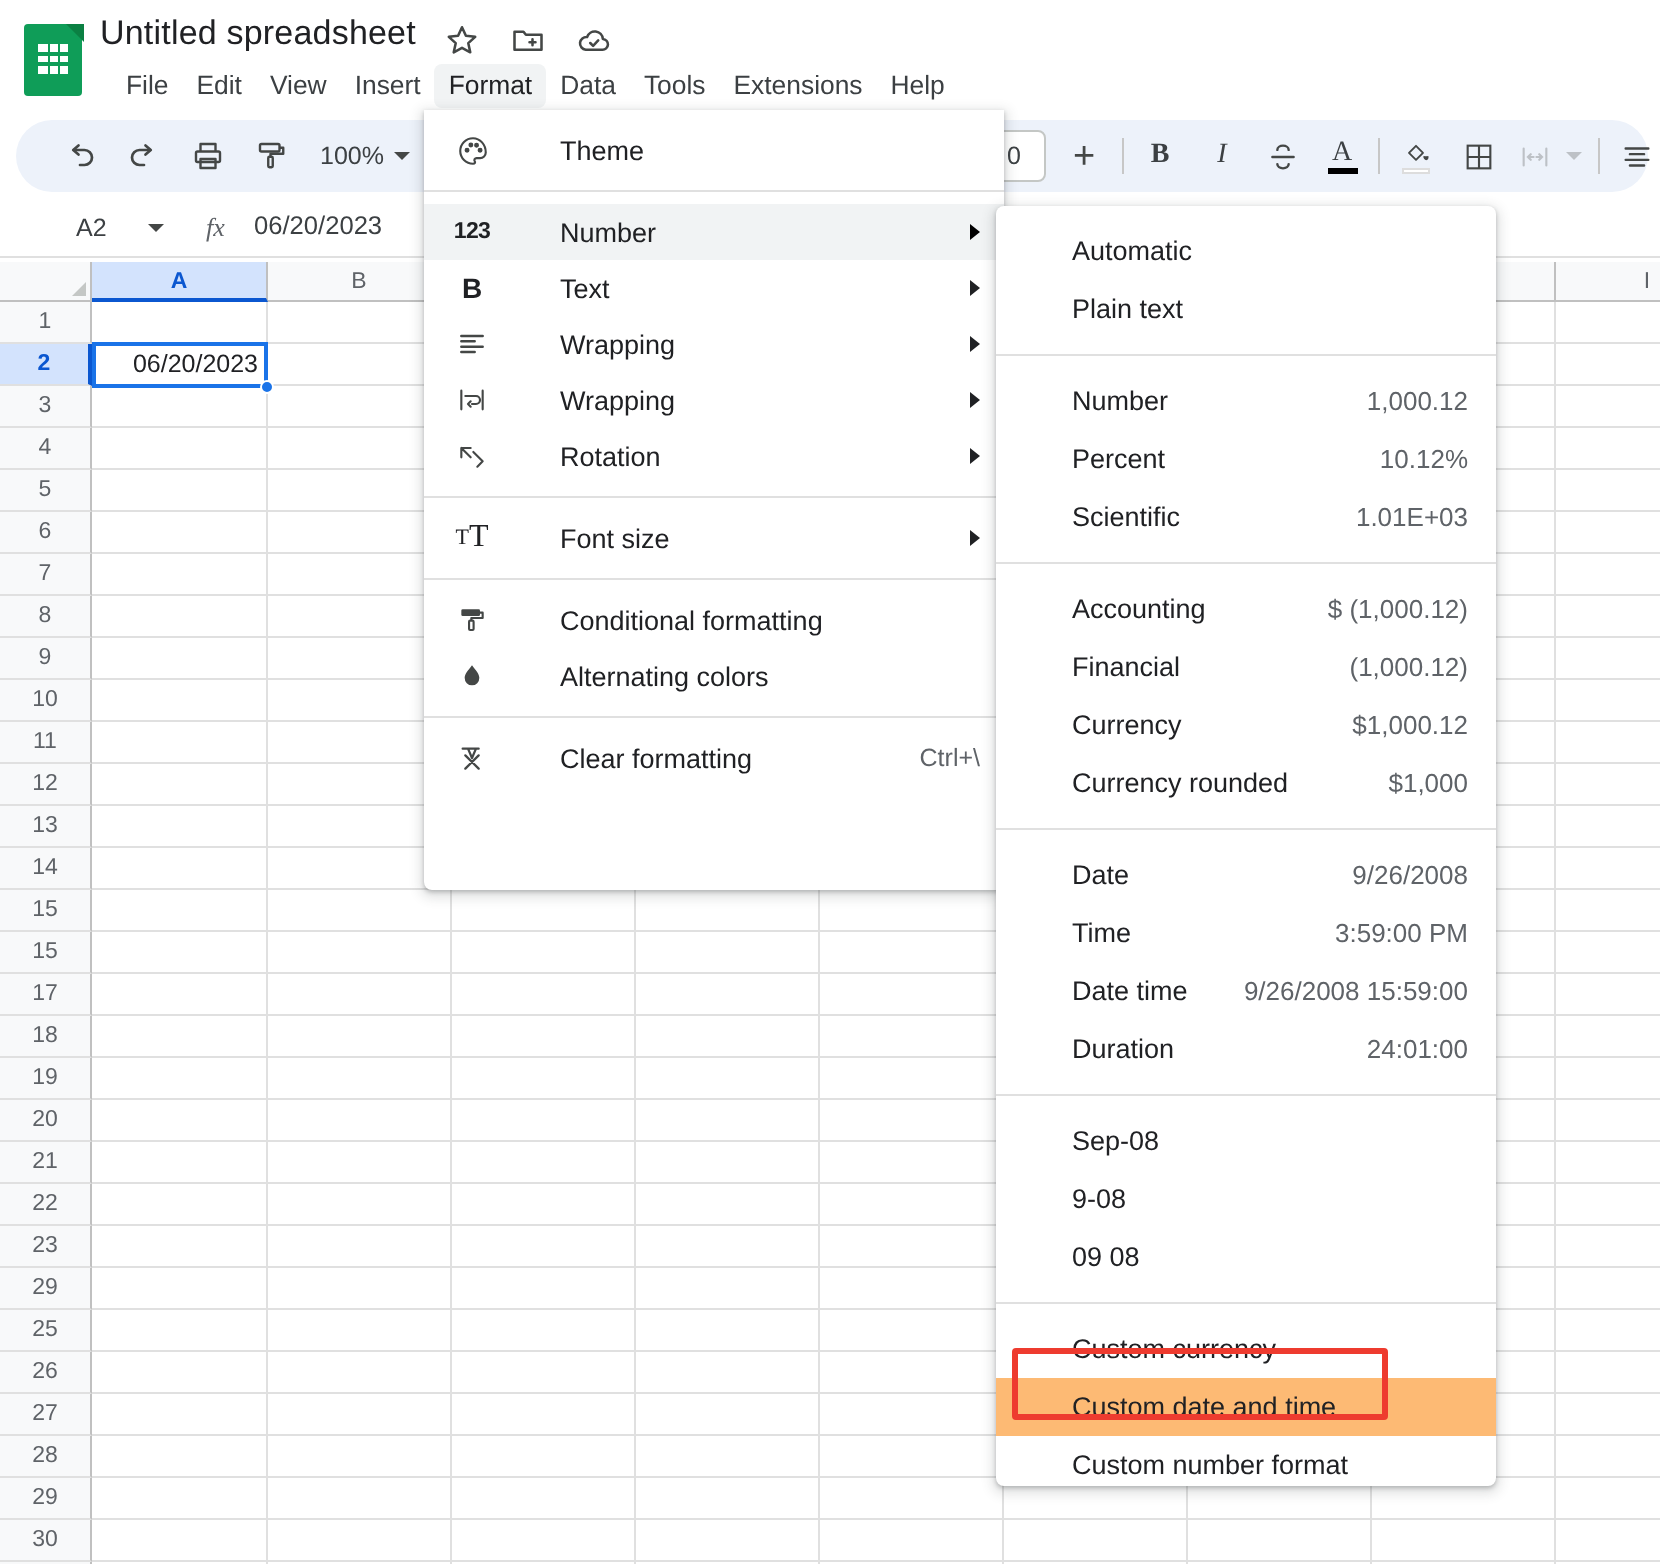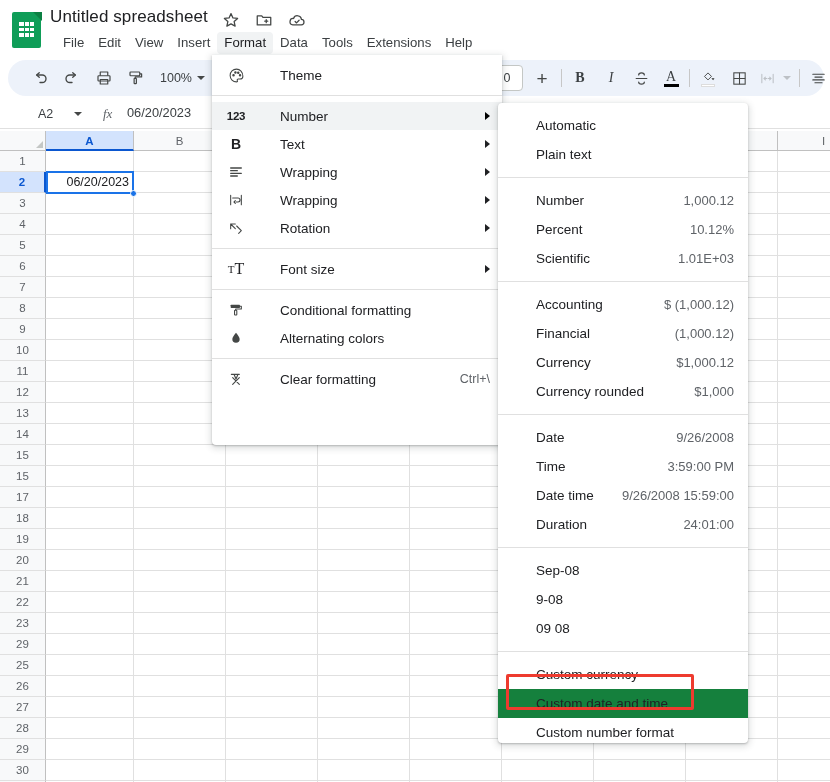--- a/index.html
+++ b/index.html
@@ -165,21 +165,21 @@
   .sub-menu {
     position:absolute; left:498px; top:103px; width:250px; height:640px;
     background:#fff; border-radius:4px;
     box-shadow: 0 2px 6px 2px rgba(60,64,67,.15), 0 1px 2px rgba(60,64,67,.3);
     z-index:60; padding:8px 0;
   }
   .si {
     position:relative; height:29px; display:flex; align-items:center;
     padding:0 14px 0 38px; cursor:pointer; font-size:13.5px; color:#202124;
   }
-  .si.hl { background:#15803d;align-items:center; }
+  .si.hl { background:#fdba74;align-items:center; }
   .si .si-label { white-space:nowrap; }
   .si .si-ex { margin-left:auto; font-size:13px; color:#5f6368; white-space:nowrap; }
   .sdiv { height:1px; background:#e0e0e0; margin:8px 0; }
 
   
   .annot {
     position:absolute; left:506px; top:674px; width:188px; height:36px;
     border:3px solid #ee3b2f; border-radius:2px; z-index:90; pointer-events:none;
   }
 </style>

